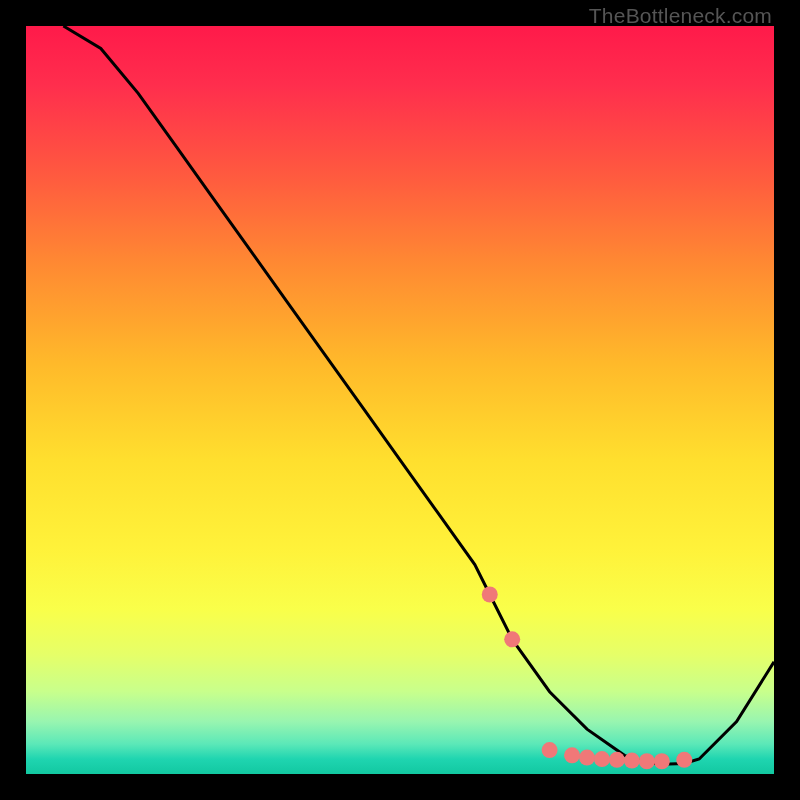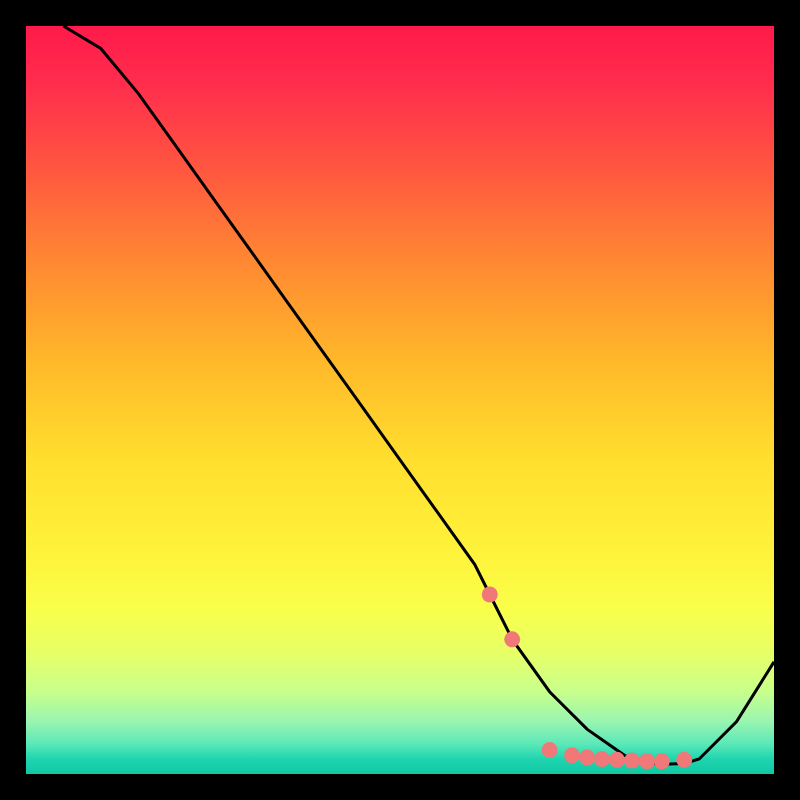--- a/index.html
+++ b/index.html
@@ -54,20 +54,21 @@
     left: 0;
     top: 0;
     width: 748px;
     height: 748px;
   }
 </style>
 </head>
 <body>
 
 <div class="container">
+  <div class="watermark">TheBottleneck.com</div>
   <div class="plot-area">
     <svg class="curve" viewBox="0 0 748 748" preserveAspectRatio="none">
       <g id="line-group">
           <path d="M37.40 0.00 L74.80 22.44 L112.20 67.32 L149.60 119.68 L187.00 172.04 L224.40 224.40 L261.80 276.76 L299.20 329.12 L336.60 381.48 L374.00 433.84 L411.40 486.20 L448.80 538.56 L463.76 568.48 L486.20 613.36 L523.60 665.72 L561.00 703.12 L598.40 729.30 L620.84 736.78 L635.80 738.28 L658.24 737.53 L673.20 733.04 L710.60 695.64 L748.00 635.80 " fill="none" stroke="#000000" stroke-width="3"></path>
         </g>
       <g id="marker-group">
           <circle cx="463.76" cy="568.48" r="8" fill="#f07878"></circle>
           <circle cx="486.20" cy="613.36" r="8" fill="#f07878"></circle>
           <circle cx="523.60" cy="724.06" r="8" fill="#f07878"></circle>
           <circle cx="546.04" cy="729.30" r="8" fill="#f07878"></circle>

